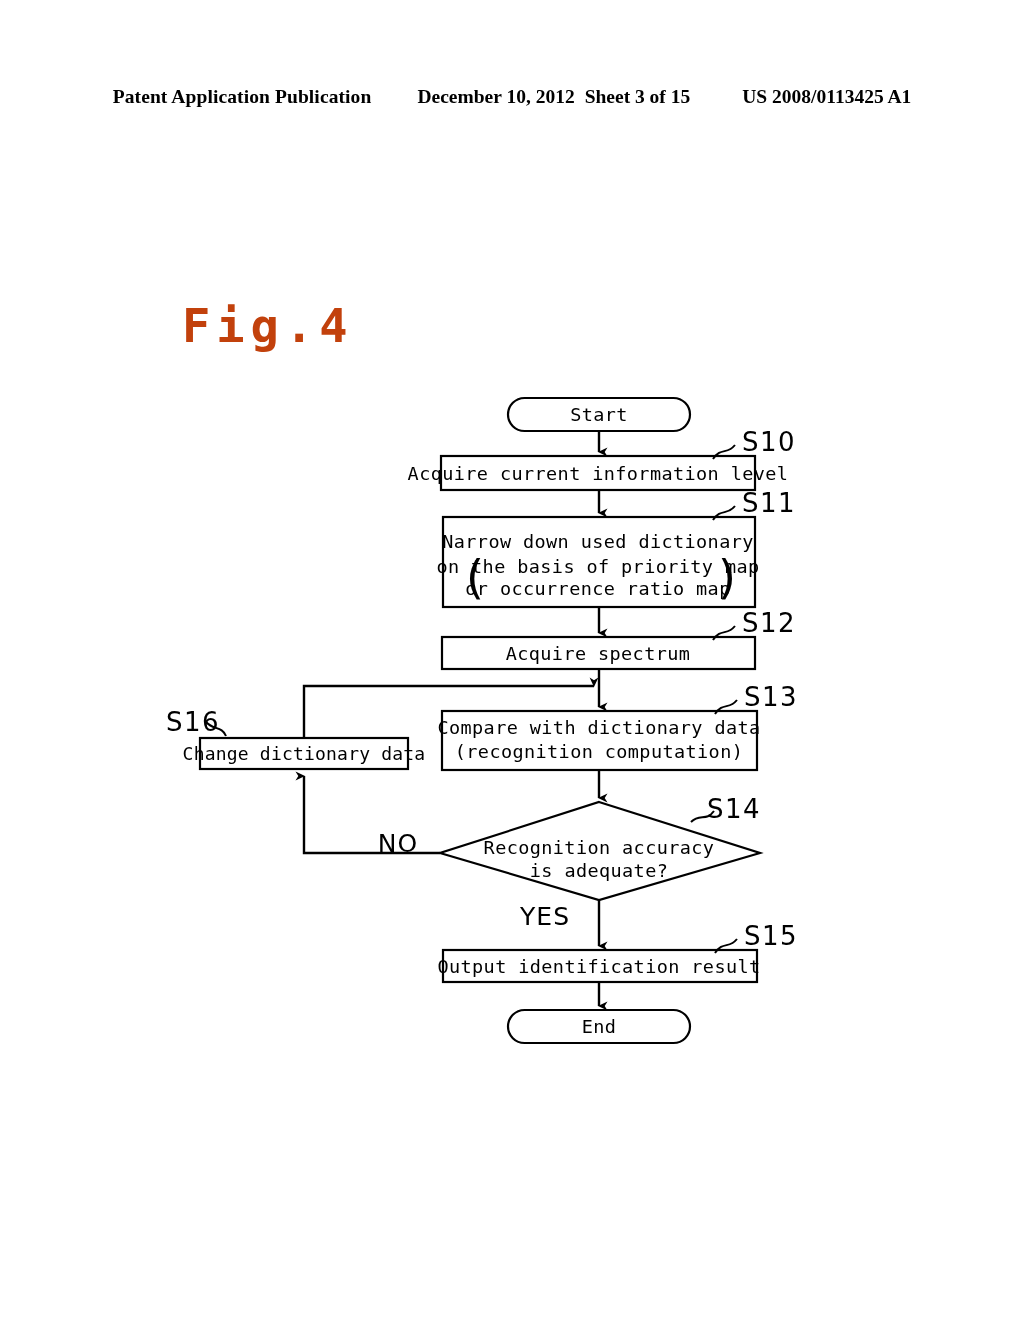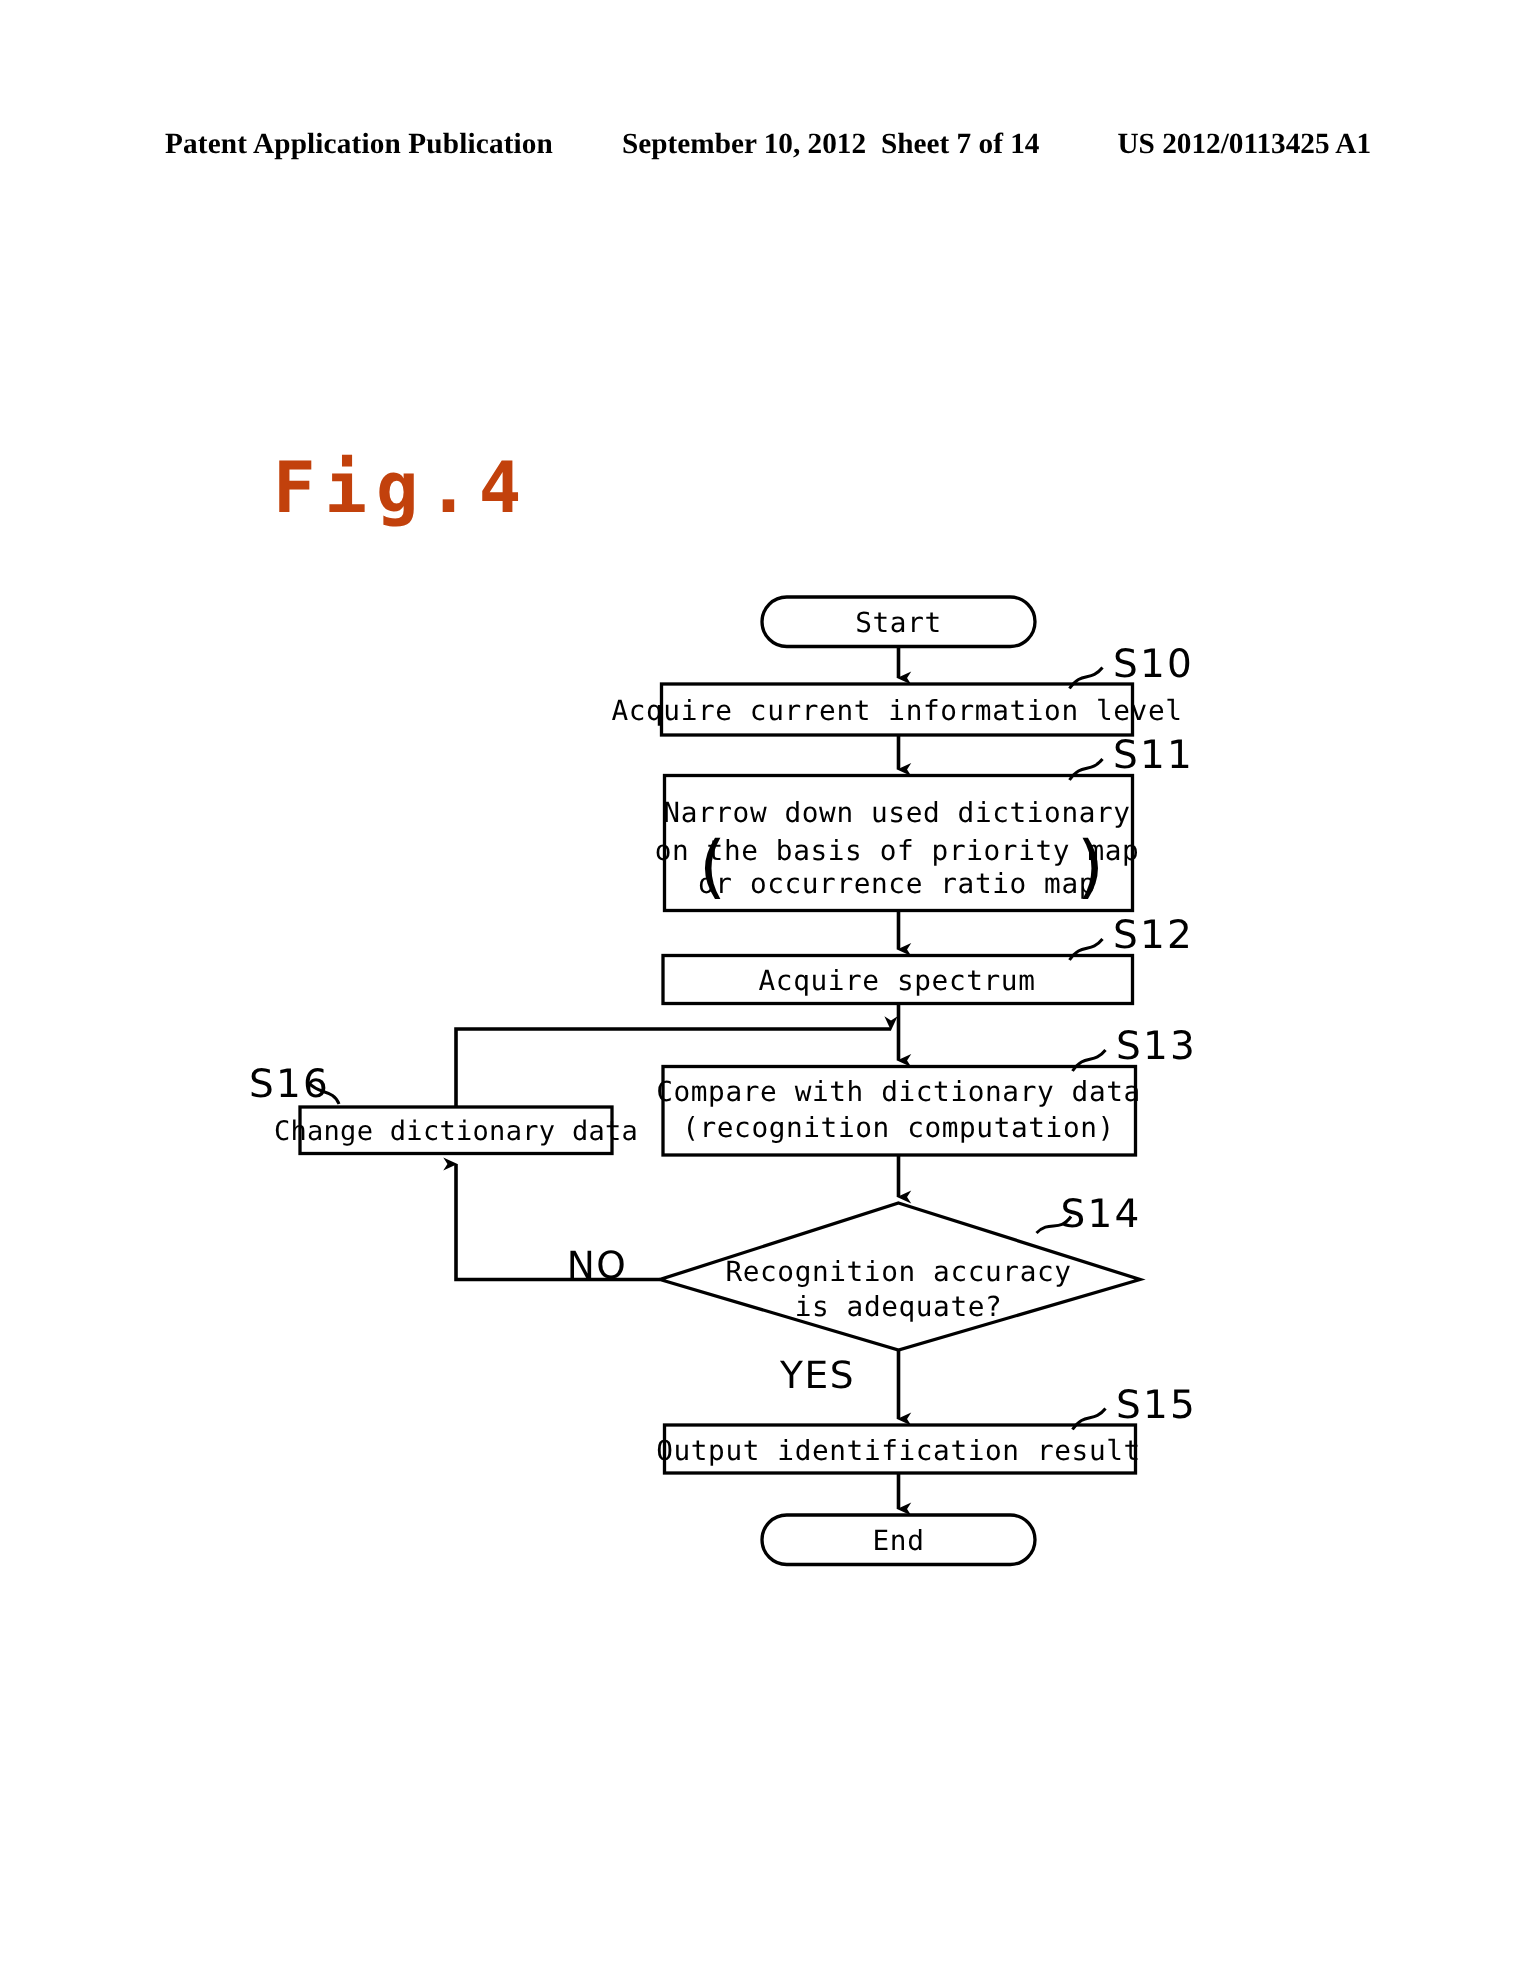--- a/index.html
+++ b/index.html
@@ -104,21 +104,21 @@
     stroke: #000000;
     stroke-width: 2;
     fill: none;
   }
 </style>
 </head>
 <body>
 
 <div id="page">
 
-  <div id="header"><span class="h-pub">Patent Application Publication</span><span class="h-gap1"></span><span>September 10, 2012</span><span class="h-gap2"></span><span>Sheet 7 of 14</span><span class="h-gap3"></span><span>US 2012/0113425 A1</span></div>
+  <div id="header"><span class="h-pub">Patent Application Publication</span><span class="h-gap1"></span><span>December 10, 2012</span><span class="h-gap2"></span><span>Sheet 3 of 15</span><span class="h-gap3"></span><span>US 2008/0113425 A1</span></div>
 
   <div id="fig-title">Fig.4</div>
 
   <svg id="flow" viewBox="0 0 1024 1320">
 
     <defs>
       <marker id="arrowDown" markerWidth="12" markerHeight="12" refX="5" refY="9" orient="auto" markerUnits="userSpaceOnUse">
         <path d="M5,10 L0.6,0.5 L5,3.3 L9.4,0.5 Z" fill="#000000"></path>
       </marker>
       <marker id="arrowUp" markerWidth="12" markerHeight="12" refX="5" refY="9" orient="auto" markerUnits="userSpaceOnUse">

